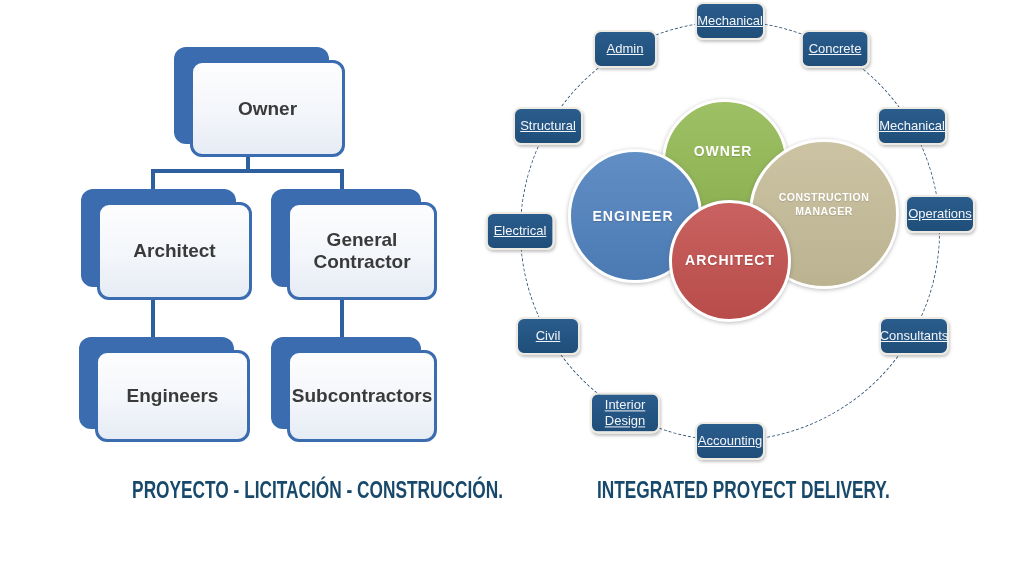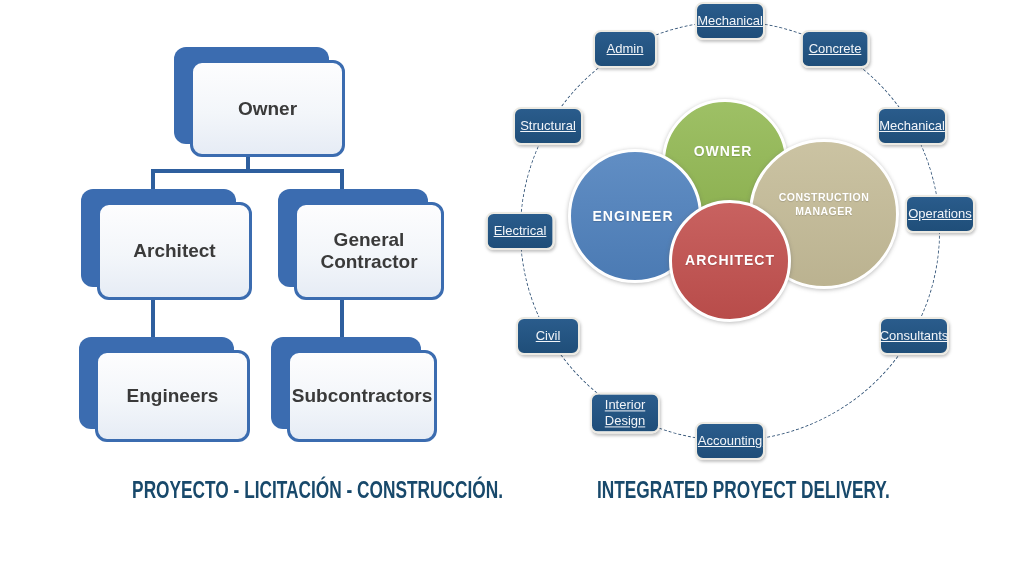--- a/index.html
+++ b/index.html
@@ -15,21 +15,21 @@
   }
   .org-node .face{
     position:absolute;inset:0;box-sizing:border-box;
     background:linear-gradient(180deg,var(--org-face-top) 0%,#f3f6fa 55%,var(--org-face-bottom) 100%);
     border:3px solid var(--org-blue);border-radius:12px;
     display:flex;align-items:center;justify-content:center;text-align:center;
     font-weight:700;font-size:19px;line-height:1.15;color:var(--org-text);
   }
   .n-owner{left:190px;top:60px;width:155px;height:97px;}
   .n-architect{left:97px;top:202px;width:155px;height:98px;}
-  .n-gc{left:294px;top:202px;width:150px;height:98px;}
+  .n-gc{left:287px;top:202px;width:150px;height:98px;}
   .n-engineers{left:95px;top:350px;width:155px;height:92px;}
   .n-subs{left:287px;top:350px;width:150px;height:92px;}
   .conn{position:absolute;background:var(--org-connector);}
   .c-stub{left:246px;top:157px;width:4px;height:15px;}
   .c-hbar{left:151px;top:169px;width:193px;height:4px;}
   .c-vleft{left:151px;top:169px;width:4px;height:22px;}
   .c-vright{left:340px;top:169px;width:4px;height:22px;}
   .c-arch-eng{left:151px;top:298px;width:4px;height:40px;}
   .c-gc-subs{left:340px;top:298px;width:4px;height:40px;}
   

